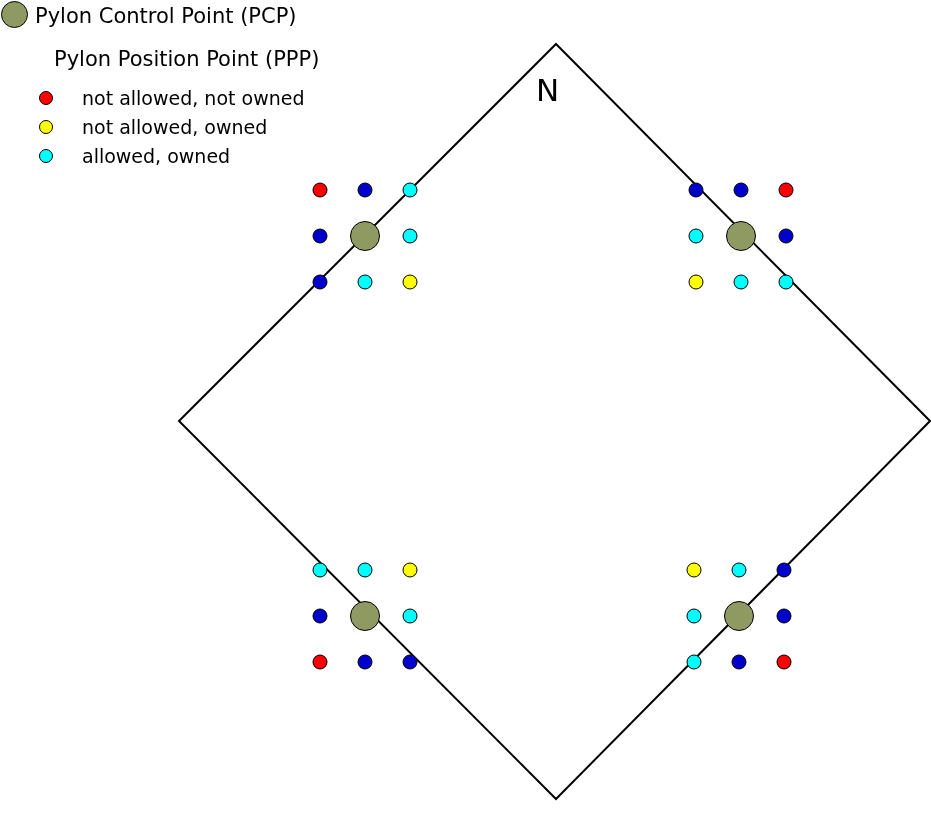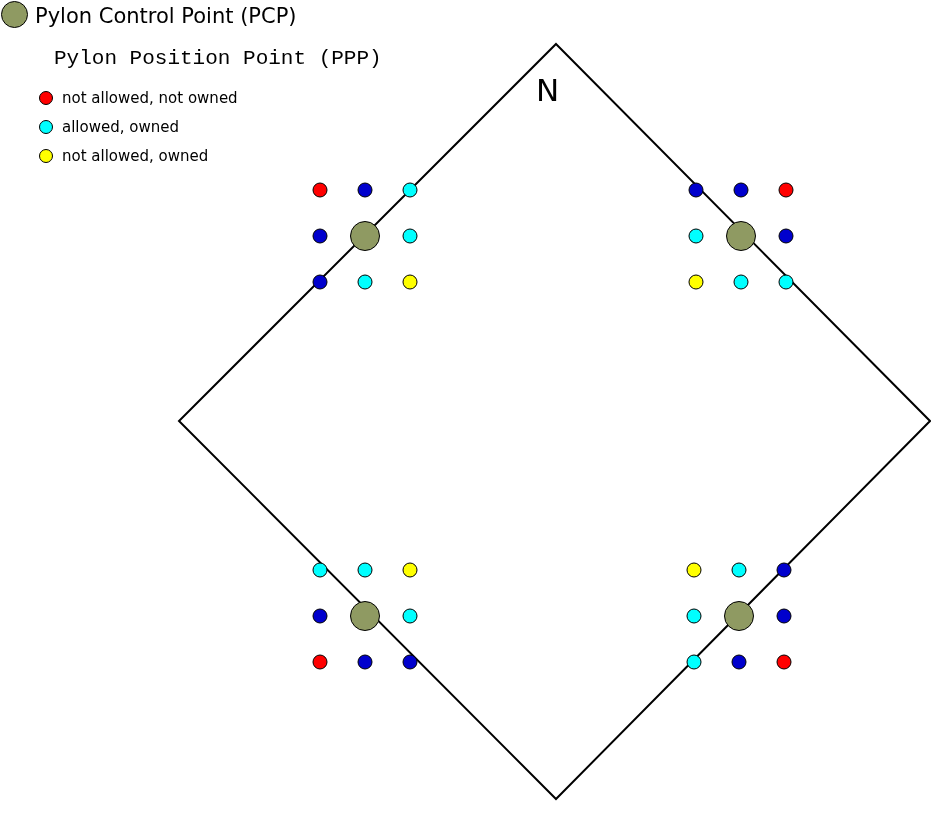--- a/index.html
+++ b/index.html
@@ -34,32 +34,32 @@
   .pcp-swatch {
     width: 27px; height: 27px;
     border-radius: 50%;
     border: 1px solid #000;
     margin-right: 7px;
     flex: none;
   }
   .legend-title { font-size: 21px; white-space: nowrap; }
   .legend-ppp-heading {
     position: absolute; left: 54px; top: 47px;
-    font-size: 21px; white-space: nowrap; font-family: Liberation Mono, monospace;
+    font-size: 21px; white-space: nowrap;
   }
   .legend-items { position: absolute; left: 39px; top: 83px; }
   .legend-item { display: flex; align-items: center; height: 29px; }
   .legend-dot {
     width: 14px; height: 14px;
     border-radius: 50%;
     border: 1px solid #000;
     margin-right: 9px;
     flex: none;
   }
-  .legend-item-label { font-size: 15px; white-space: nowrap; }
+  .legend-item-label { font-size: 19px; white-space: nowrap; margin-left: 20px; }
 
   
   .ppp {
     position: absolute;
     width: 15px; height: 15px;
     border-radius: 50%;
     border: 1px solid #000;
     transform: translate(-50%, -50%);
   }
   .pcp {
@@ -131,25 +131,25 @@
 
     <div class="legend-items">
 
       <div class="legend-item">
         <span class="legend-dot" style="background-color: rgb(255, 0, 0);"></span>
         <span class="legend-item-label">not allowed, not owned</span>
       </div>
 
 
       <div class="legend-item">
-        <span class="legend-dot" style="background-color: rgb(0, 255, 255);"></span>
-        <span class="legend-item-label">allowed, owned</span>
+        <span class="legend-dot" style="background-color: rgb(255, 255, 0);"></span>
+        <span class="legend-item-label">not allowed, owned</span>
       </div>
 
       <div class="legend-item">
-        <span class="legend-dot" style="background-color: rgb(255, 255, 0);"></span>
-        <span class="legend-item-label">not allowed, owned</span>
+        <span class="legend-dot" style="background-color: rgb(0, 255, 255);"></span>
+        <span class="legend-item-label">allowed, owned</span>
       </div>
 
     </div>
   </div>
 
 </div>
 
 </body></html>

